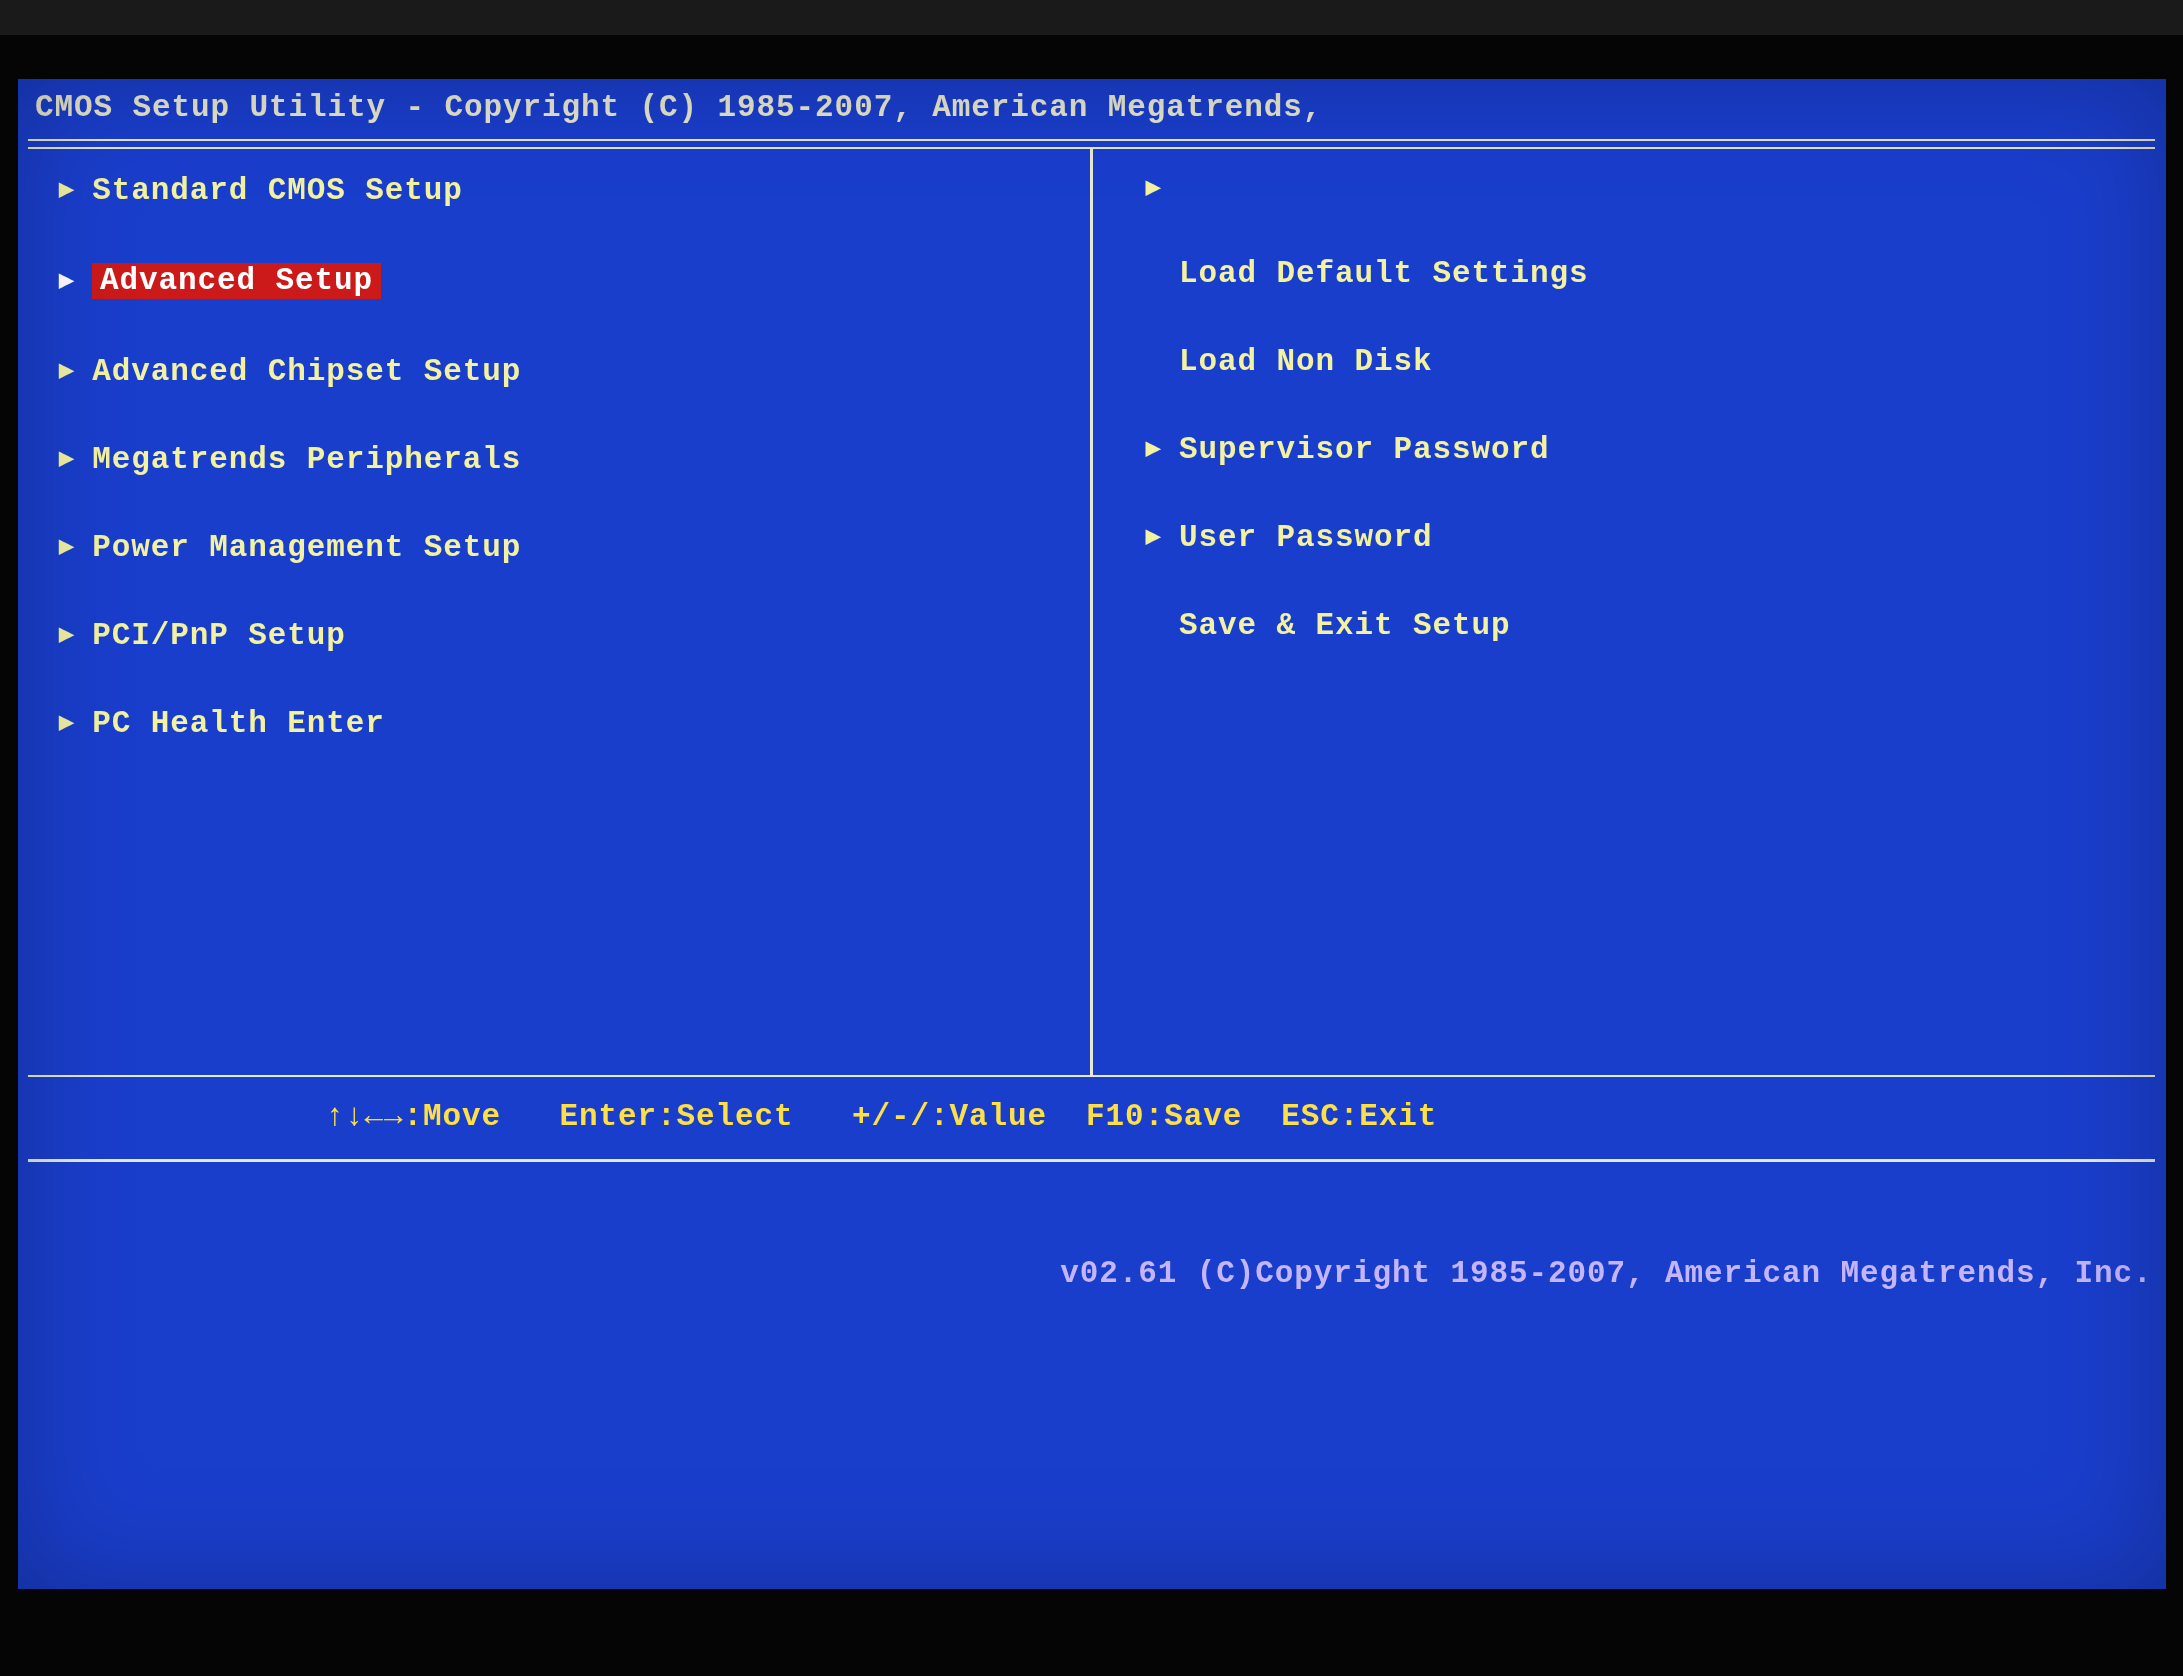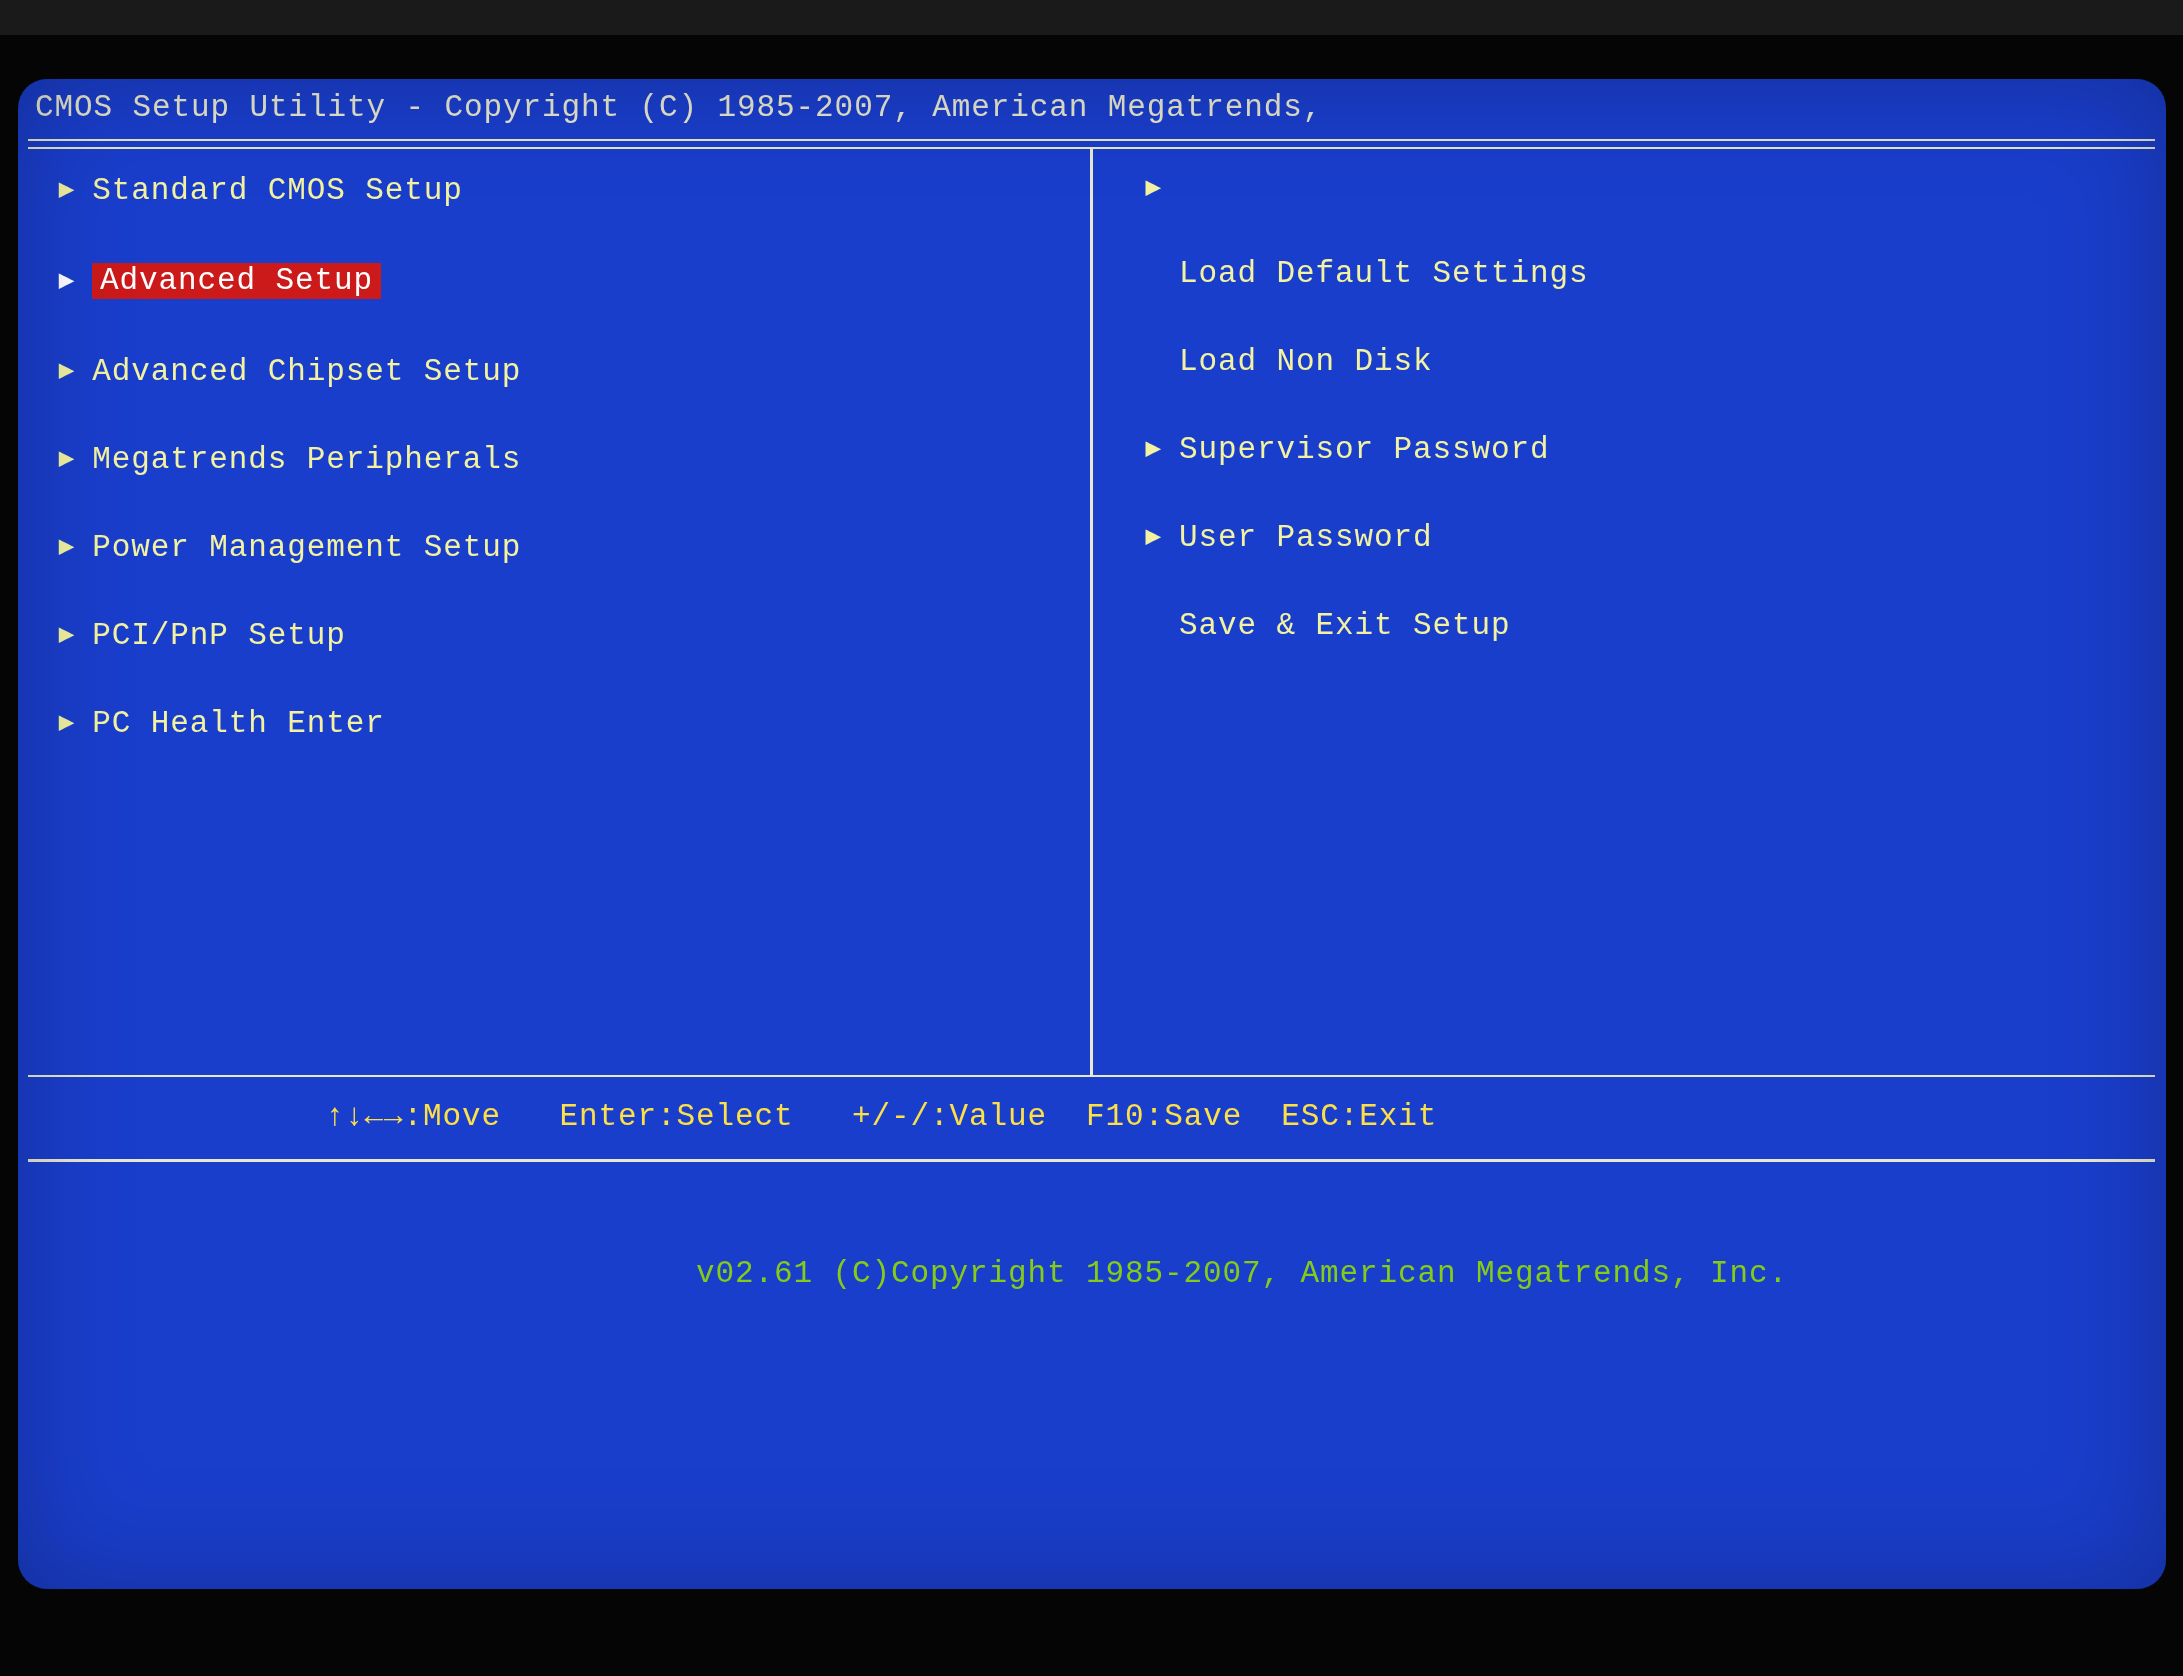--- a/index.html
+++ b/index.html
@@ -23,26 +23,25 @@
     box-sizing: border-box;
   }
 
   .bios-screen {
     width: 100%;
     height: 100%;
     background: #1a3ecc;
     color: #f0f0d8;
     position: relative;
     box-sizing: border-box;
-    font-weight: normal;
+    font-weight: bold;
     letter-spacing: 0.9px;
     font-size: 31px;
     line-height: 1.0;
     overflow: hidden;
-    border-radius: 29px;
   }
 
   .title-bar {
     padding: 13px 13px 15.7px 17.5px;
     color: #e8e8d0;
     white-space: nowrap;
   }
 
   .double-top {
     height: 0;
@@ -105,22 +104,22 @@
 
   .help-panel {
     color: #fde047;
     padding: 15.7px 13px 18.3px 288px;
     line-height: 1.55;
     margin-left: 20px;
   }
   .help-line { white-space: pre; }
 
   .footer-panel {
-    color: #84cc16;
-    text-align: center;
+    color: #c4b5fd;
+    text-align: right;
     padding: 96px 13px 17.5px 314px;
     white-space: nowrap;
   }
 
   
   .bios-screen::after{
     content:"";
     position:absolute; inset:0;
     pointer-events:none;
     box-shadow: inset 0 0 114px rgba(0,0,0,0.25);

